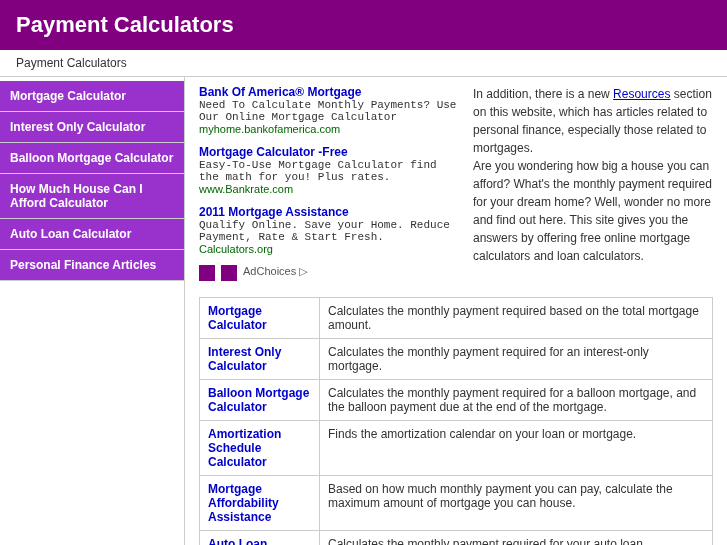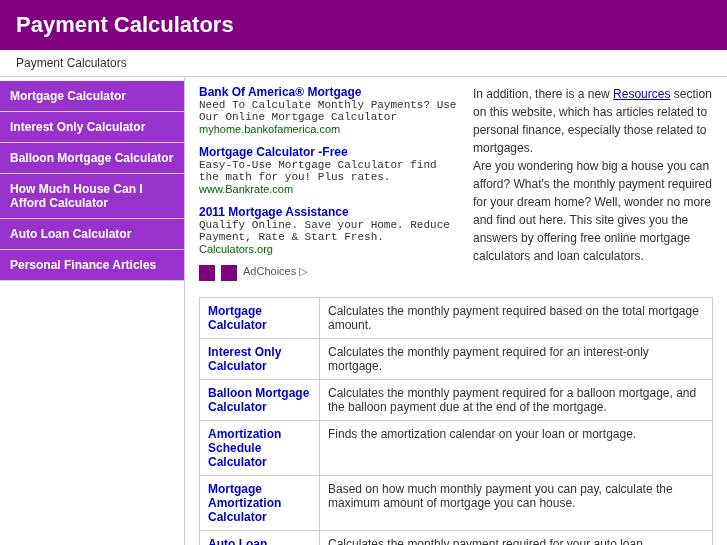--- a/index.html
+++ b/index.html
@@ -203,21 +203,21 @@
           </tr>
           <tr>
             <td><a href="#">Balloon Mortgage Calculator</a></td>
       <td>Calculates the monthly payment required for a balloon mortgage, and the balloon payment due at the end of the mortgage.</td>
           </tr>
           <tr>
             <td><a href="#">Amortization Schedule Calculator</a></td>
       <td>Finds the amortization calendar on your loan or mortgage.</td>
           </tr>
           <tr>
-            <td><a href="#">Mortgage Amortization Calculator</a></td>
+            <td><a href="#">Mortgage Affordability Assistance</a></td>
       <td>Based on how much monthly payment you can pay, calculate the maximum amount of mortgage you can house.</td>
           </tr>
           <tr>
             <td><a href="#">Auto Loan Calculator</a></td>
       <td>Calculates the monthly payment required for your auto loan.</td>
           </tr>
         </tbody>
     </table>
 
   </div>

